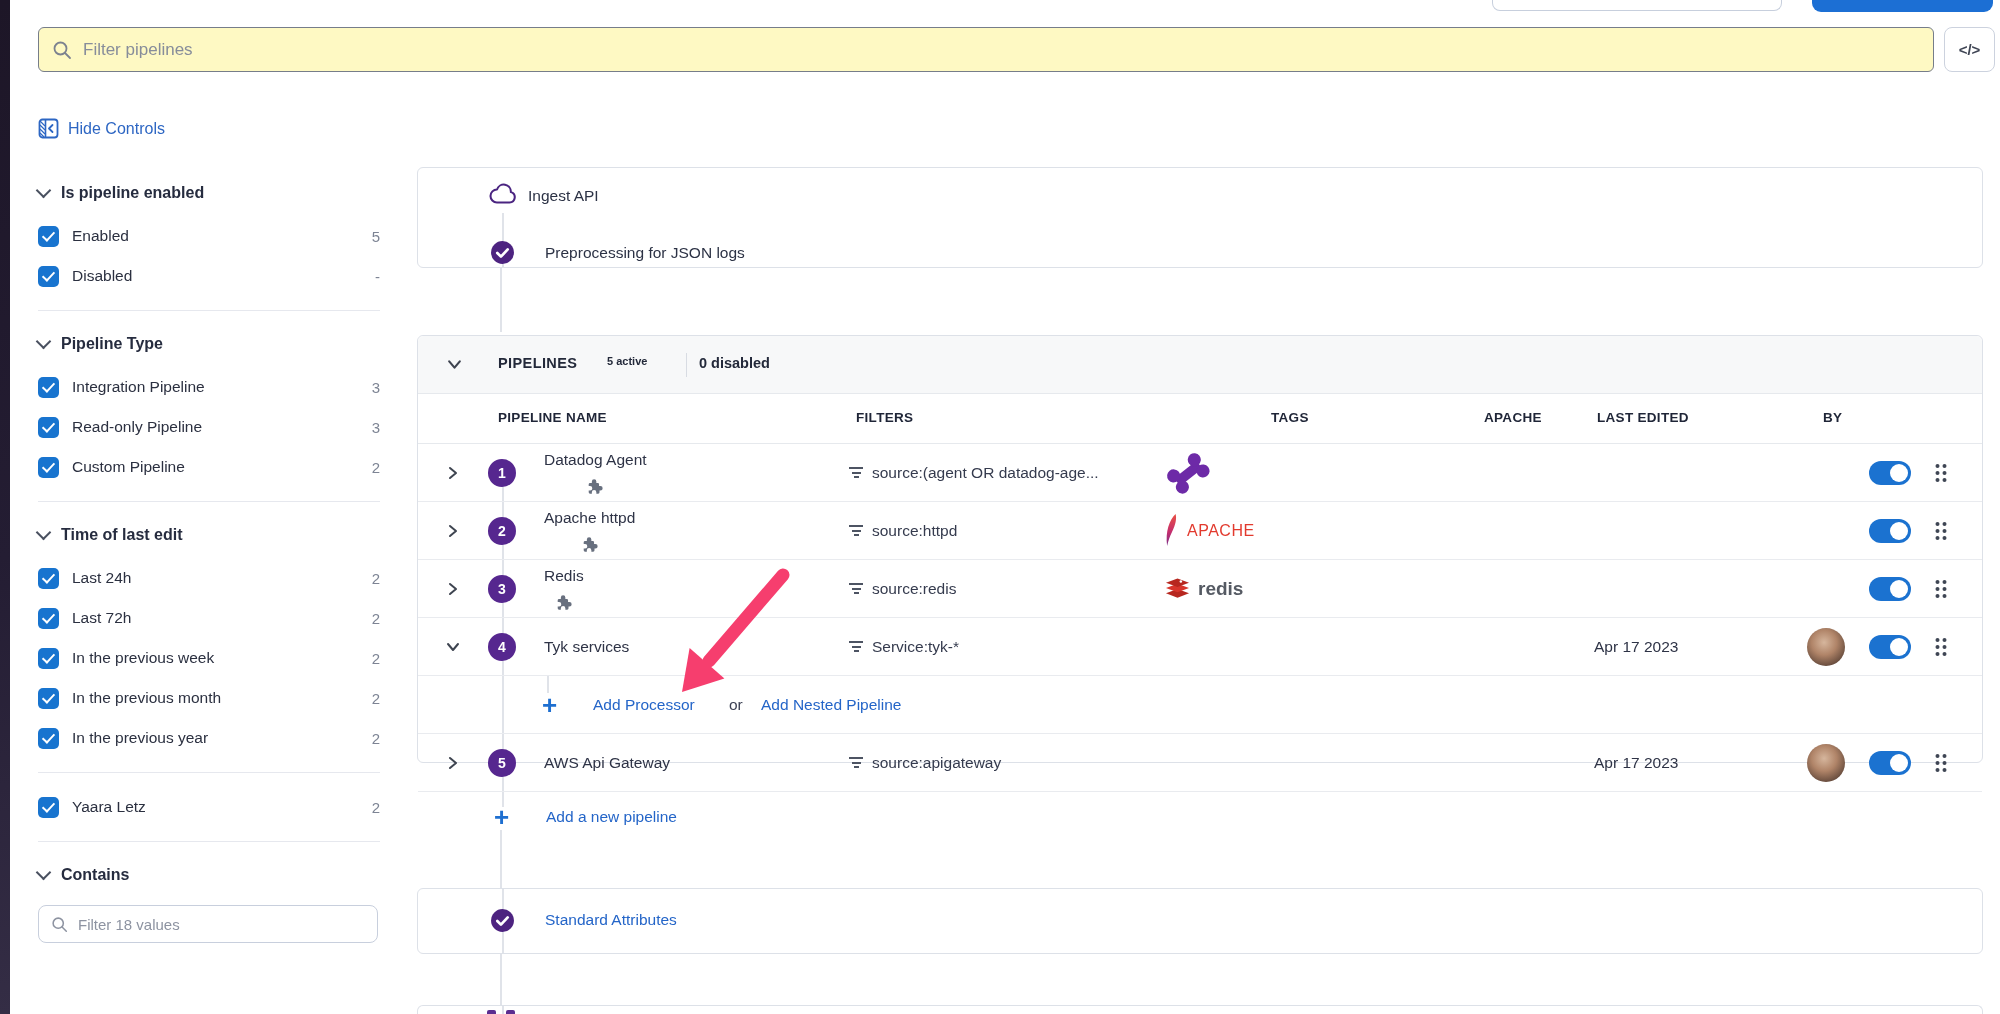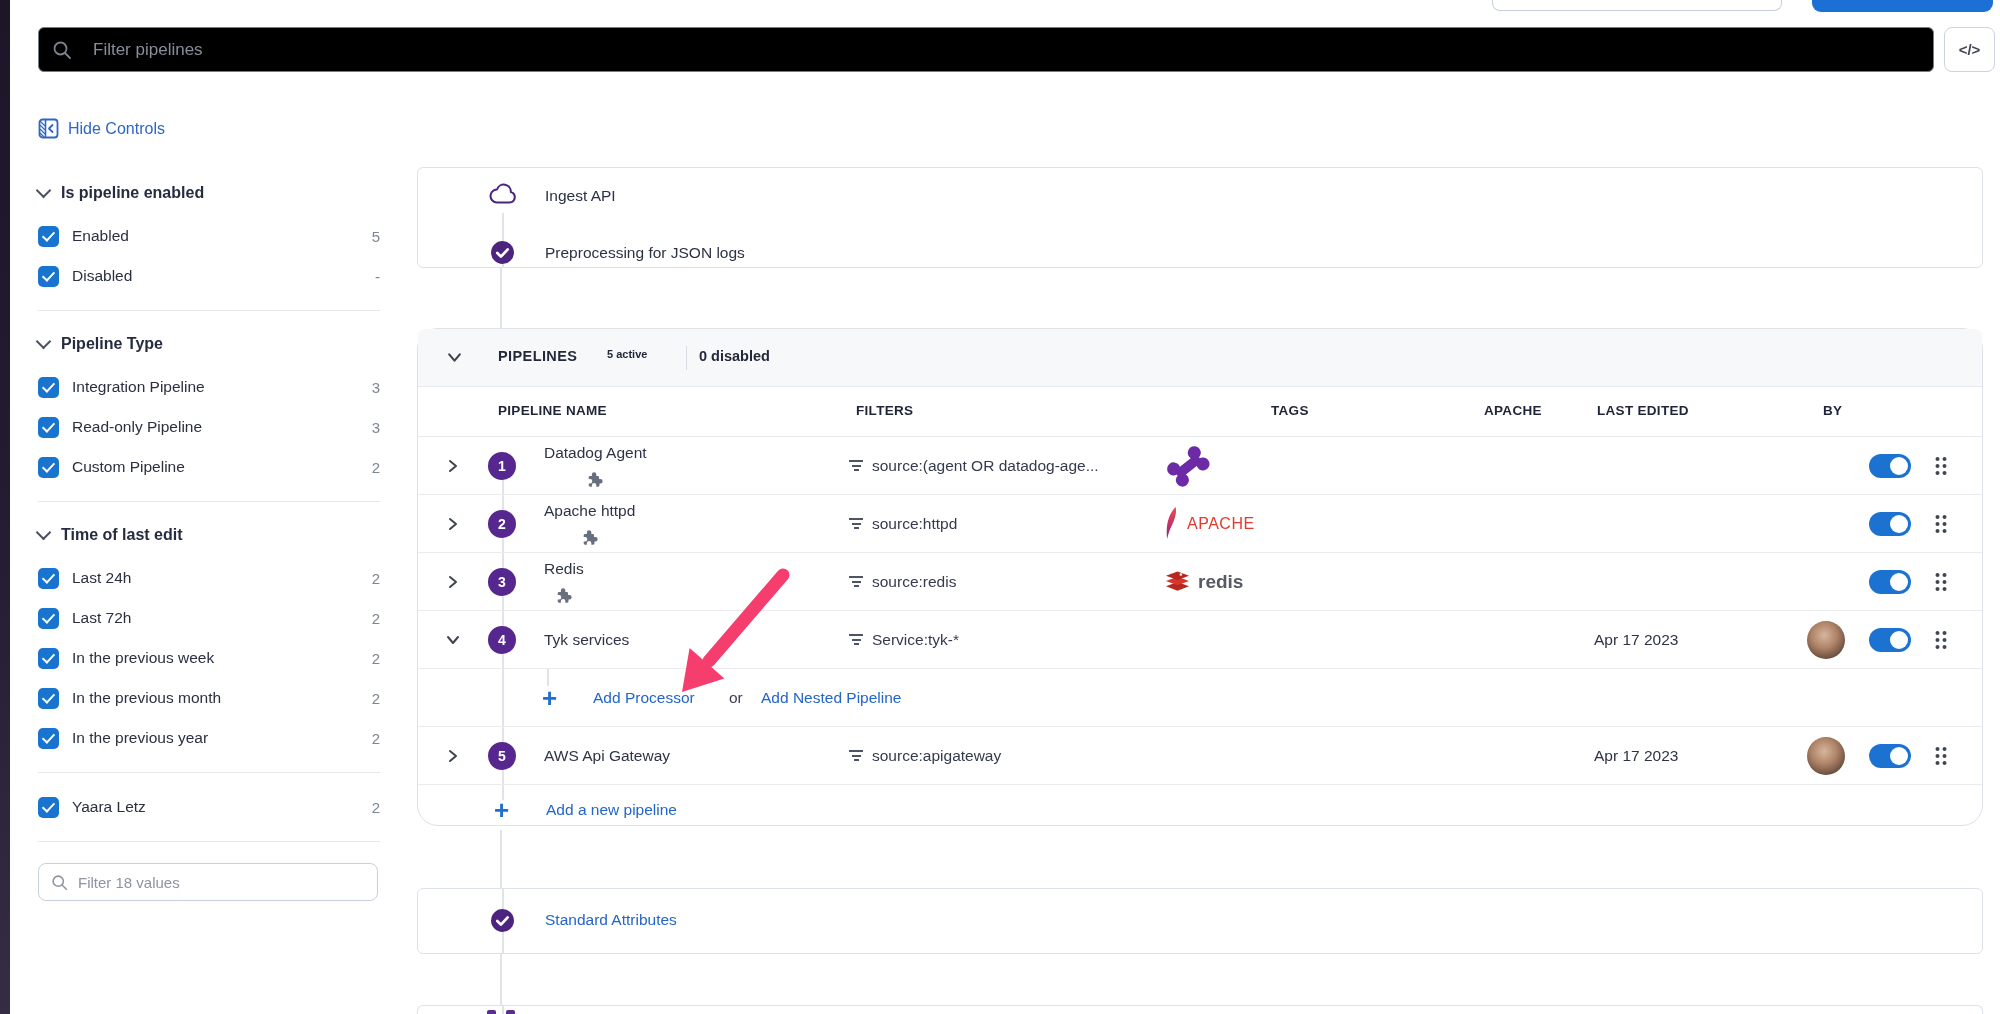--- a/index.html
+++ b/index.html
@@ -9,21 +9,21 @@
 
   
   .rail{left:0;top:0;width:10px;height:1014px;background:linear-gradient(180deg,#1d1627 0%,#241d33 55%,#342d45 100%);}
 
   
   .top-input{left:1492px;top:0;width:288px;height:10px;background:#fff;border:1px solid #c7cfdd;border-top:none;border-radius:0 0 8px 8px;}
   .top-btn{left:1812px;top:0;width:181px;height:12px;background:#1c6fd4;border-radius:0 0 9px 9px;}
 
   
   .searchbar{left:38px;top:27px;width:1896px;height:45px;border:1px solid #767d8a;border-radius:6px;
-             display:flex;align-items:center;gap:21px;padding-left:13px;box-sizing:border-box;background:#000000;}
+             display:flex;align-items:center;gap:11px;padding-left:13px;box-sizing:border-box;background:#fef9c3;}
   .searchbar .ph{font-size:17px;color:#878d9a;}
   .codebtn{left:1944px;top:27px;width:51px;height:45px;border:1px solid #ccd2de;border-radius:8px;box-sizing:border-box;
            display:flex;align-items:center;justify-content:center;font-size:15px;font-weight:bold;color:#3f4554;background:#fff;}
 
   
   .sidebar{left:38px;top:118px;width:342px;}
   .hidectl{display:flex;align-items:center;gap:9px;color:#2d66c3;font-size:16px;margin-bottom:42px;cursor:pointer;}
   .fgroup-title{display:flex;align-items:center;gap:12px;height:24px;margin-bottom:18px;font-size:16px;font-weight:bold;color:#262c3f;}
   .gchev{width:9px;height:9px;border-right:2px solid #4a5160;border-bottom:2px solid #4a5160;transform:rotate(45deg);margin-top:-5px;flex:none;}
   .fitem{display:flex;align-items:center;height:26px;margin-bottom:14px;gap:13px;}
@@ -37,21 +37,21 @@
   .cfilter .ph{font-size:15px;color:#8d93a1;}
 
   
   .vseg{width:2px;background:#e0e3e9;left:500px;}
 
   
   .card{left:417px;width:1566px;background:#fff;border:1px solid #dde1e8;border-radius:6px;box-sizing:border-box;position:absolute;}
   .card .vline{position:absolute;width:2px;background:#e0e3e9;left:84px;}
 
   
-  .ingest-title{position:absolute;left:127px;top:19px;font-size:15.5px;color:#2c3245;}
+  .ingest-title{position:absolute;left:110px;top:19px;font-size:15.5px;color:#2c3245;}
   .ingest-sub{position:absolute;left:127px;top:76px;font-size:15.5px;color:#2c3245;}
 
   
   .phead{position:relative;height:57px;background:#f7f8f9;border-bottom:1px solid #e6e9ed;border-radius:6px 6px 0 0;}
   .phead .hchev{position:absolute;left:28px;top:20px;}
   .phead .ptitle{position:absolute;left:80px;top:19px;font-size:14.5px;font-weight:bold;letter-spacing:.4px;color:#23293a;}
   .phead .pactive{position:absolute;left:189px;top:19px;font-size:11px;font-weight:bold;color:#23293a;}
   .phead .pdiv{position:absolute;left:268px;top:17px;width:1px;height:24px;background:#d8dce3;}
   .phead .pdisabled{position:absolute;left:281px;top:19px;font-size:14.5px;font-weight:bold;color:#23293a;}
   .pcols{position:relative;height:49px;border-bottom:1px solid #e6e9ed;}
@@ -200,20 +200,24 @@
   <div>
     <div class="fitem">
       <span class="cb"></span>
       <span class="flabel">Yaara Letz</span>
       <span class="fcount">2</span>
     </div>
   </div>
   <hr class="fdivider">
 
   <div>
+    <div class="fgroup-title">
+      <span class="gchev"></span>
+      <span>Contains</span>
+    </div>
     <div class="cfilter">
       <svg width="17" height="17" viewBox="0 0 20 20">
         <circle cx="8.5" cy="8.5" r="6" fill="none" stroke="#8d93a1" stroke-width="1.8"></circle>
         <line x1="13" y1="13" x2="18" y2="18" stroke="#8d93a1" stroke-width="1.8" stroke-linecap="round"></line>
       </svg>
       <span class="ph">Filter 18 values</span>
     </div>
   </div>
 </div>
 
@@ -223,21 +227,21 @@
     <path d="M9.5 21 h13.5 a5.6 5.6 0 0 0 1.4-11 A7.6 7.6 0 0 0 9.6 7.2 A6 6 0 0 0 9.5 21 z" fill="#fff" stroke="#4a2480" stroke-width="2.2" stroke-linejoin="round"></path>
   </svg>
   <span class="ingest-title">Ingest API</span>
   <svg class="abs" style="left:72px;top:72px;" width="25" height="25" viewBox="0 0 24 24">
     <circle cx="12" cy="12" r="11" fill="#4d2380"></circle>
     <polyline points="7,12.5 10.5,16 17,9" fill="none" stroke="#fff" stroke-width="2.6" stroke-linecap="round" stroke-linejoin="round"></polyline>
   </svg>
   <span class="ingest-sub">Preprocessing for JSON logs</span>
 </div>
 
-<div class="card" style="top:328px;height:498px;border-radius:21px;">
+<div class="card" style="top:335px;height:428px;">
   <div class="phead">
     <svg class="hchev" width="17" height="17" viewBox="0 0 16 16">
       <polyline points="3,5 8,11 13,5" fill="none" stroke="#3e4450" stroke-width="2" stroke-linecap="round" stroke-linejoin="round"></polyline>
     </svg>
     <span class="ptitle">PIPELINES</span>
     <span class="pactive">5 active</span>
     <span class="pdiv"></span>
     <span class="pdisabled">0 disabled</span>
   </div>
 

